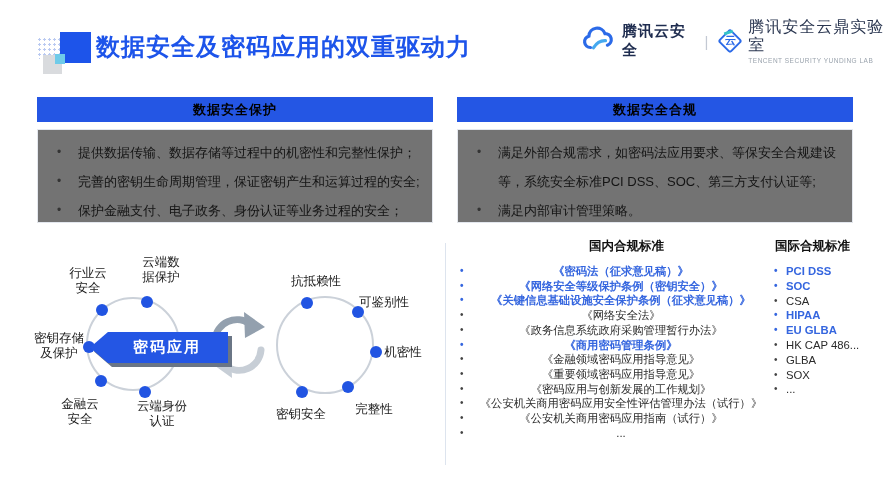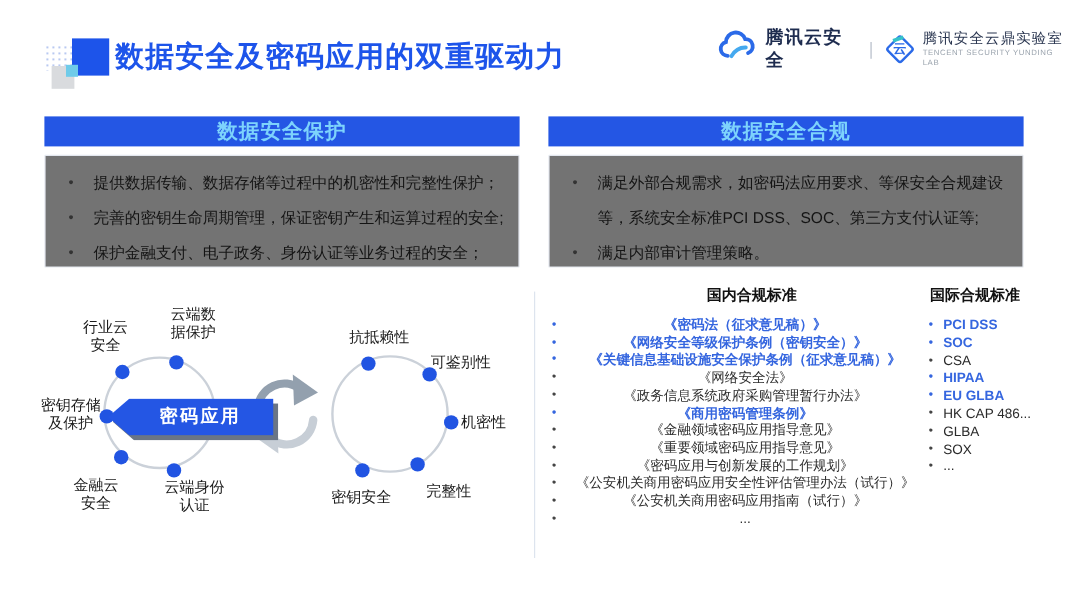--- a/index.html
+++ b/index.html
@@ -12,37 +12,37 @@
   
   .decor-dots { position:absolute; left:37px; top:37px; width:25px; height:22px;
     background-image:radial-gradient(#b9c9f1 1.1px, transparent 1.2px);
     background-size:5px 5px; }
   .decor-gray { position:absolute; left:43px; top:55px; width:19px; height:19px; background:#d9dbde; }
   .decor-blue { position:absolute; left:60px; top:32px; width:31px; height:31px; background:#1d54ea; }
   .decor-teal { position:absolute; left:55px; top:54px; width:10px; height:10px; background:#6fcbe9; }
   .slide-title { position:absolute; left:96px; top:31px; font-size:24px; font-weight:bold;
     color:#1d54ea; letter-spacing:1px; }
 
-  .brand { position:absolute; left:597px; top:22px; height:38px; display:flex; align-items:center; }
+  .brand { position:absolute; left:581px; top:22px; height:38px; display:flex; align-items:center; }
   .brand-cloud-label { font-size:15px; font-weight:bold; color:#1e2c4f; margin-left:6px; letter-spacing:1px; }
   .brand-sep { color:#c3c9d3; font-size:15px; margin:0 9px; }
   .diamond-wrap { width:26px; height:26px; position:relative; margin-right:7px; }
   .diamond { position:absolute; left:4px; top:4px; width:18px; height:18px;
     border:2.5px solid #2b6ae8; transform:rotate(45deg); border-radius:3px; }
   .diamond-glyph { position:absolute; left:0; top:5px; width:26px; text-align:center;
     font-size:11px; color:#2b6ae8; font-weight:bold; }
   .diamond-accent { position:absolute; left:7px; top:3px; width:9px; height:3px;
     background:#35c3c9; transform:rotate(-18deg); }
   .lab-block { display:flex; flex-direction:column; line-height:1.15; }
-  .lab-label { font-size:12px; color:#2a3650; letter-spacing:1px; }
+  .lab-label { font-size:16px; color:#2a3650; letter-spacing:1px; }
   .lab-sublabel { font-size:6.5px; color:#9aa3ad; letter-spacing:.5px; margin-top:2px; }
 
   
   .bar { position:absolute; top:97px; width:396px; height:25px; background:#2456e4;
-    color:#7dd3fc; font-size:17px; font-weight:bold; display:flex; align-items:center;
+    color:#000000; font-size:13px; font-weight:bold; display:flex; align-items:center;
     justify-content:center; letter-spacing:1px; }
   .bar.left { left:37px; } .bar.right { left:457px; }
   .panel { position:absolute; top:129px; width:396px; height:94px; background:#737373;
     border:1px solid #e3e7ee; border-radius:1px; }
   .panel.left { left:37px; } .panel.right { left:457px; }
   .panel-list { list-style:none; margin:8px 0 0 0; padding:0 10px 0 40px; }
   .panel-list li { position:relative; font-size:13px; line-height:29px; color:#141414; }
   .panel-list li::before { content:"•"; position:absolute; left:-21px; font-size:12px; color:#333; }
 
   

